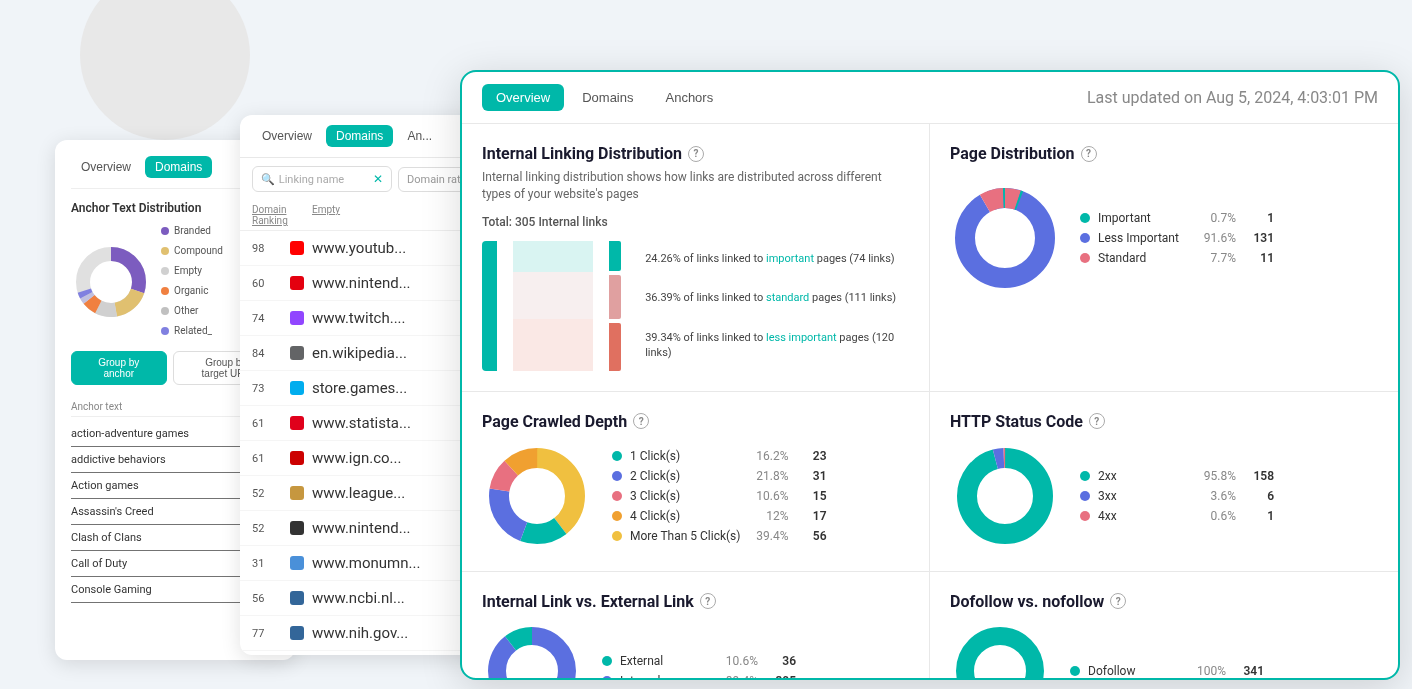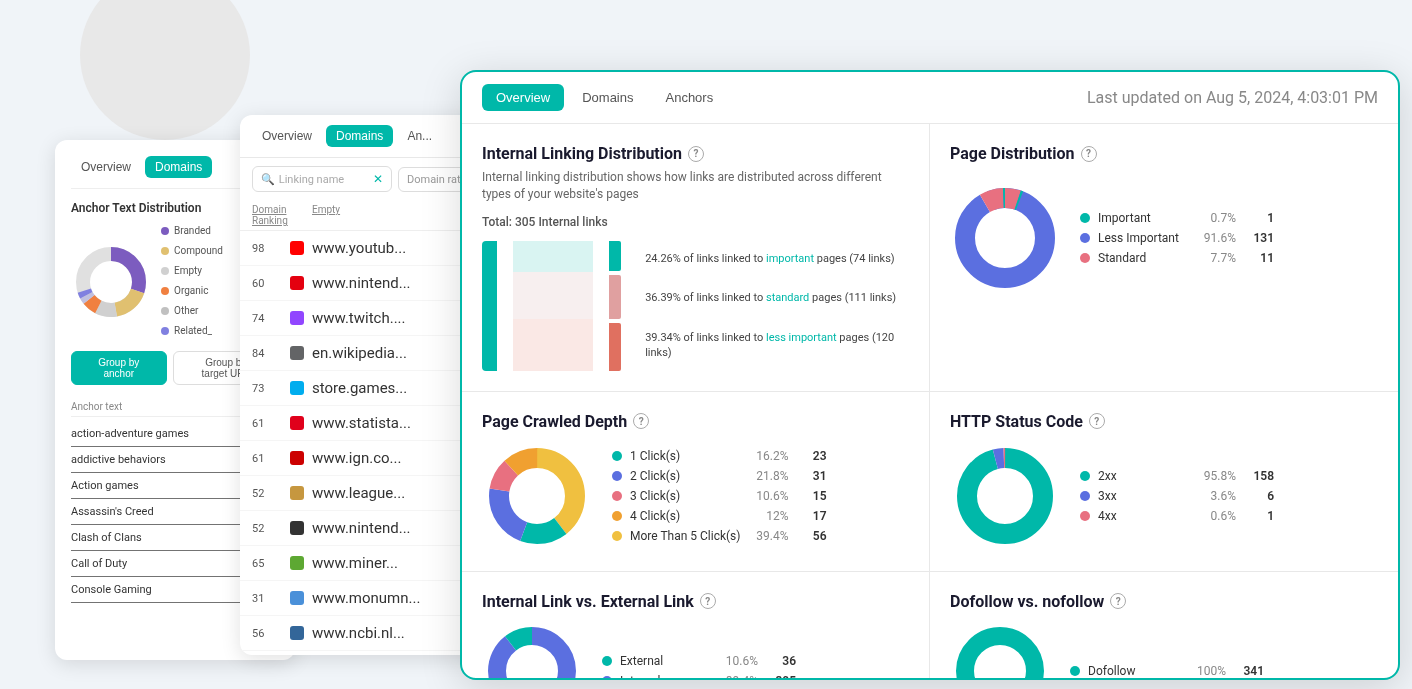--- a/index.html
+++ b/index.html
@@ -500,25 +500,20 @@
       <span class="domain-rank">52</span>
       <span class="domain-favicon" style="background:#c6973f;border-radius:3px;display:inline-block;width:14px;height:14px;"></span>
       <span class="domain-name">www.league...</span>
     </div>
     <div class="domain-row">
       <span class="domain-rank">52</span>
       <span class="domain-favicon" style="background:#333;border-radius:3px;display:inline-block;width:14px;height:14px;"></span>
       <span class="domain-name">www.nintend...</span>
     </div>
     <div class="domain-row">
-      <span class="domain-rank">65</span>
-      <span class="domain-favicon" style="background:#5da832;border-radius:3px;display:inline-block;width:14px;height:14px;"></span>
-      <span class="domain-name">www.miner...</span>
-    </div>
-    <div class="domain-row">
       <span class="domain-rank">31</span>
       <span class="domain-favicon" style="background:#4a90d9;border-radius:3px;display:inline-block;width:14px;height:14px;"></span>
       <span class="domain-name">www.monumn...</span>
     </div>
     <div class="domain-row">
       <span class="domain-rank">56</span>
       <span class="domain-favicon" style="background:#336699;border-radius:3px;display:inline-block;width:14px;height:14px;"></span>
       <span class="domain-name">www.ncbi.nl...</span>
     </div>
     <div class="domain-row">

